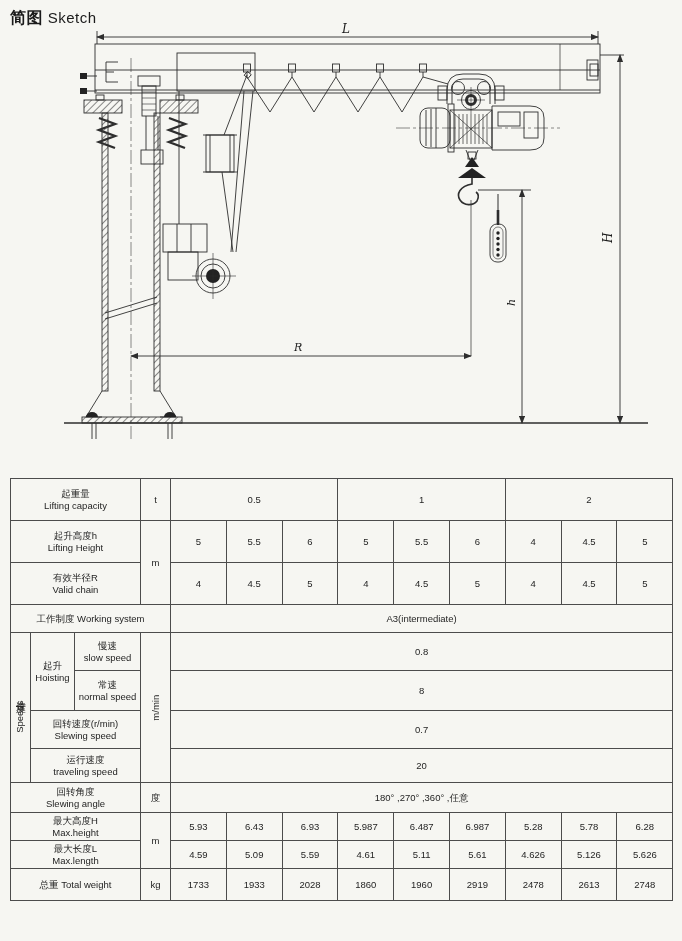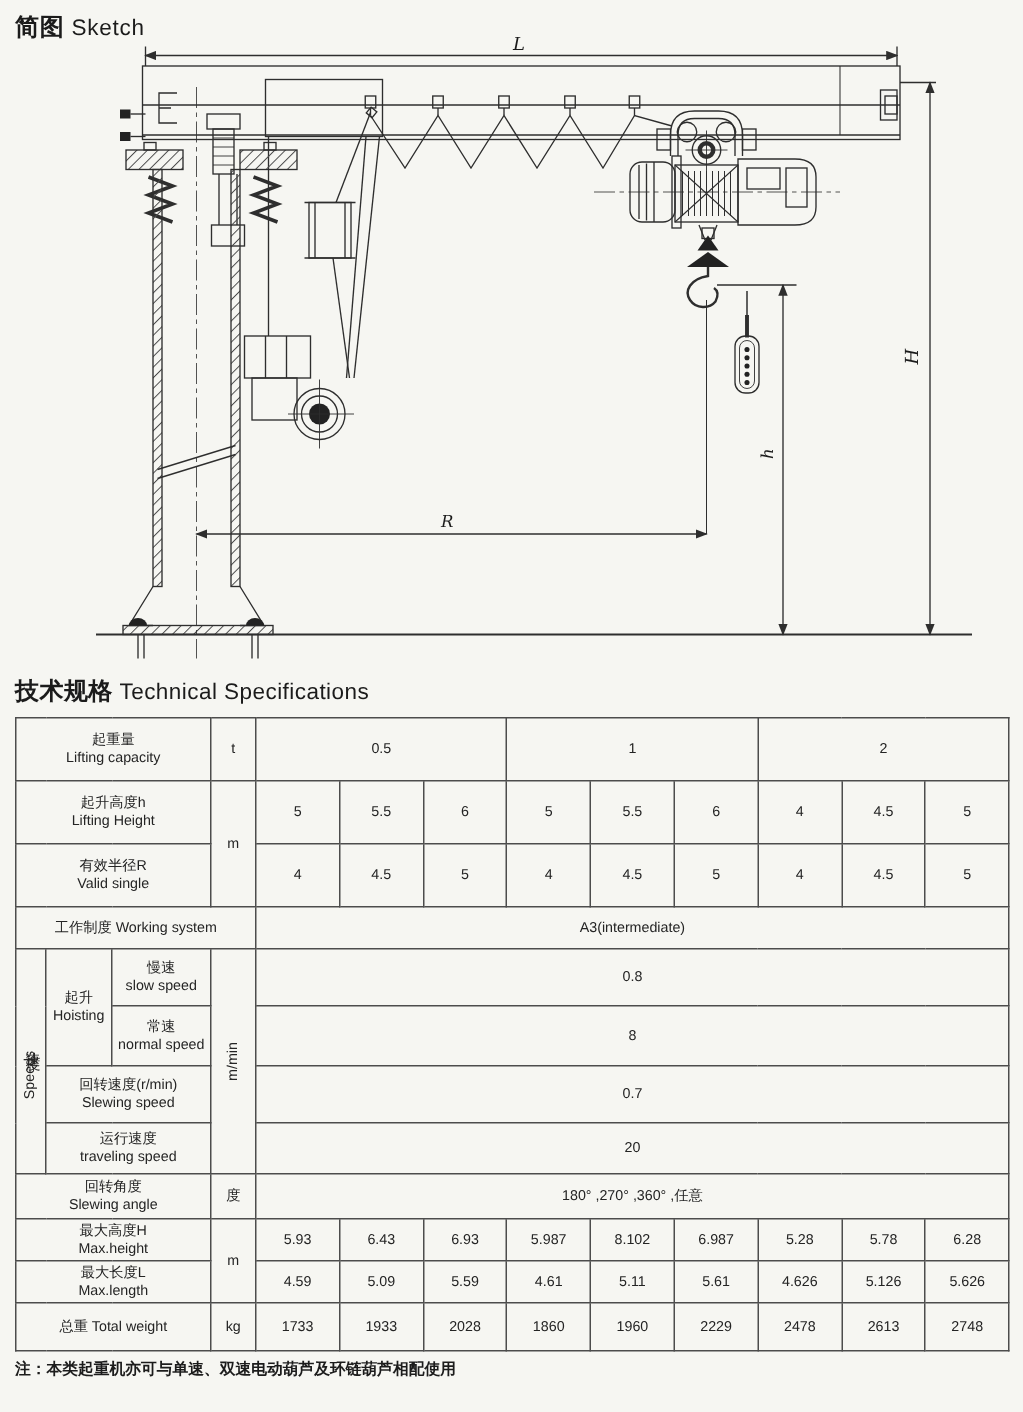--- a/index.html
+++ b/index.html
@@ -249,24 +249,20 @@
       <text x="515" y="306" font-size="11" font-style="italic" font-family="DejaVu Serif, serif" fill="#1b1b1b" stroke="none" transform="rotate(-90 515 306)">h</text>
     </g>
 
     <g>
       <line x1="471" y1="200" x2="471" y2="356" stroke-width="0.7"></line>
       <line x1="131" y1="356" x2="471" y2="356" marker-start="url(#arrS)" marker-end="url(#arrE)"></line>
       <text x="294" y="351" font-size="11" font-style="italic" font-family="DejaVu Serif, serif" fill="#1b1b1b" stroke="none">R</text>
     </g>
   </svg>
 
-  <div class="specs-title">
-    <span class="zh">技术规格</span>
-    <span class="en">Technical Specifications</span>
-  </div>
 
   <table class="specs">
     <colgroup>
       <col style="width:20px">
         <col style="width:44px">
         <col style="width:66px">
         <col style="width:30px">
       <col style="width:55.8px">
         <col style="width:55.8px">
         <col style="width:55.8px">
@@ -300,21 +296,21 @@
         <td class="d">5</td>
         <td class="d">5.5</td>
         <td class="d">6</td>
         <td class="d">4</td>
         <td class="d">4.5</td>
         <td class="d">5</td>
       </tr>
       <tr class="h42">
         <td colspan="3" class="lbl2">
           <div>有效半径R</div>
-          <div>Valid  single</div>
+          <div>Valid  chain</div>
         </td>
         <td class="d">4</td>
         <td class="d">4.5</td>
         <td class="d">5</td>
         <td class="d">4</td>
         <td class="d">4.5</td>
         <td class="d">5</td>
         <td class="d">4</td>
         <td class="d">4.5</td>
         <td class="d">5</td>
@@ -375,21 +371,21 @@
       <tr class="h28">
         <td colspan="3" class="lbl2">
           <div>最大高度H</div>
           <div>Max.height</div>
         </td>
         <td rowspan="2">m</td>
         <td class="d">5.93</td>
         <td class="d">6.43</td>
         <td class="d">6.93</td>
         <td class="d">5.987</td>
-        <td class="d">8.102</td>
+        <td class="d">6.487</td>
         <td class="d">6.987</td>
         <td class="d">5.28</td>
         <td class="d">5.78</td>
         <td class="d">6.28</td>
       </tr>
       <tr class="h28">
         <td colspan="3" class="lbl2">
           <div>最大长度L</div>
           <div>Max.length</div>
         </td>
@@ -404,25 +400,24 @@
         <td class="d">5.626</td>
       </tr>
       <tr class="h32">
         <td colspan="3">总重  Total weight</td>
         <td>kg</td>
         <td class="d">1733</td>
         <td class="d">1933</td>
         <td class="d">2028</td>
         <td class="d">1860</td>
         <td class="d">1960</td>
-        <td class="d">2229</td>
+        <td class="d">2919</td>
         <td class="d">2478</td>
         <td class="d">2613</td>
         <td class="d">2748</td>
       </tr>
     </tbody>
   </table>
 
   <div class="note">
-    <div class="zh">注：本类起重机亦可与单速、双速电动葫芦及环链葫芦相配使用</div>
   </div>
 
 </div>
 
 </body></html>

